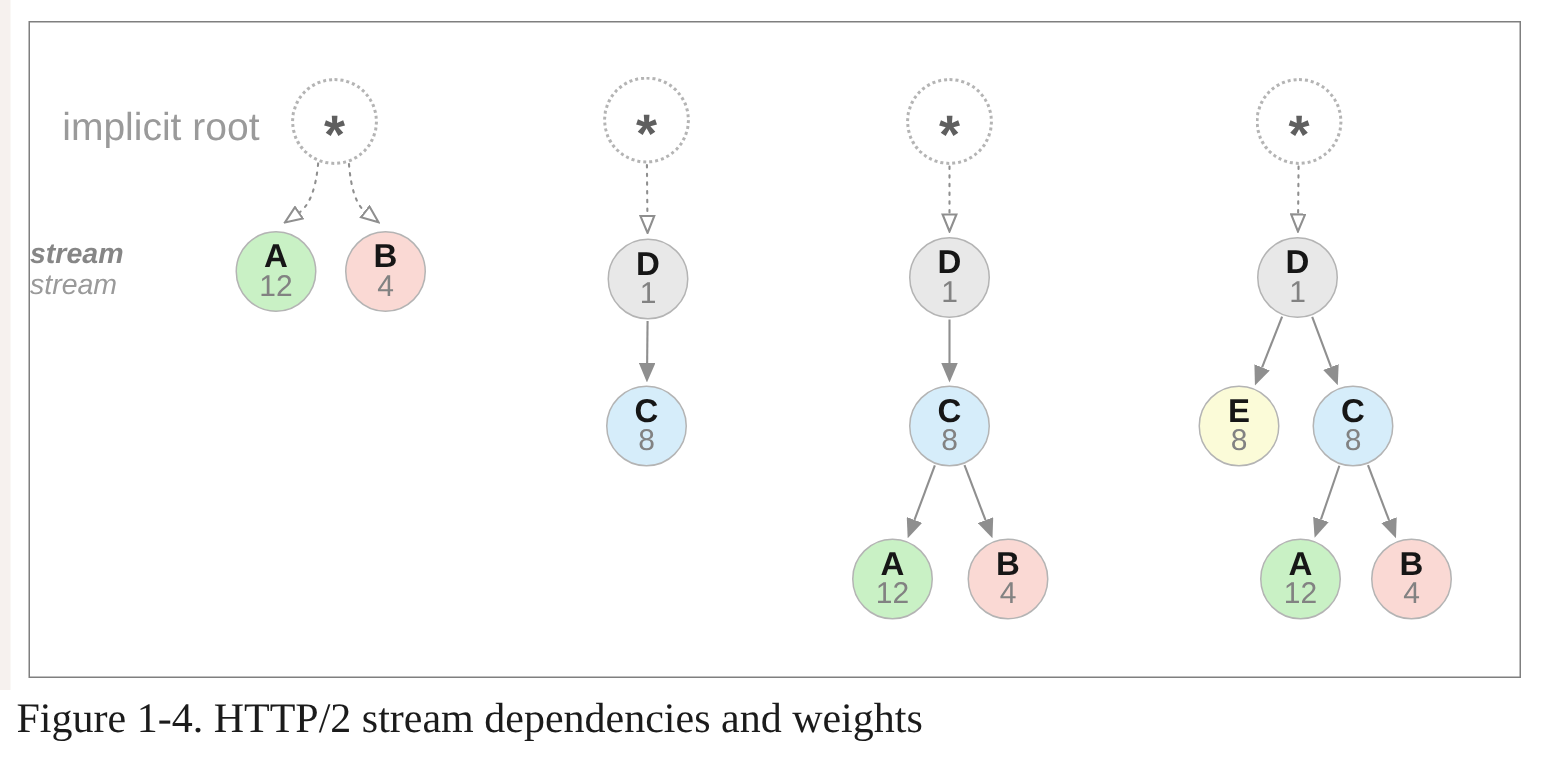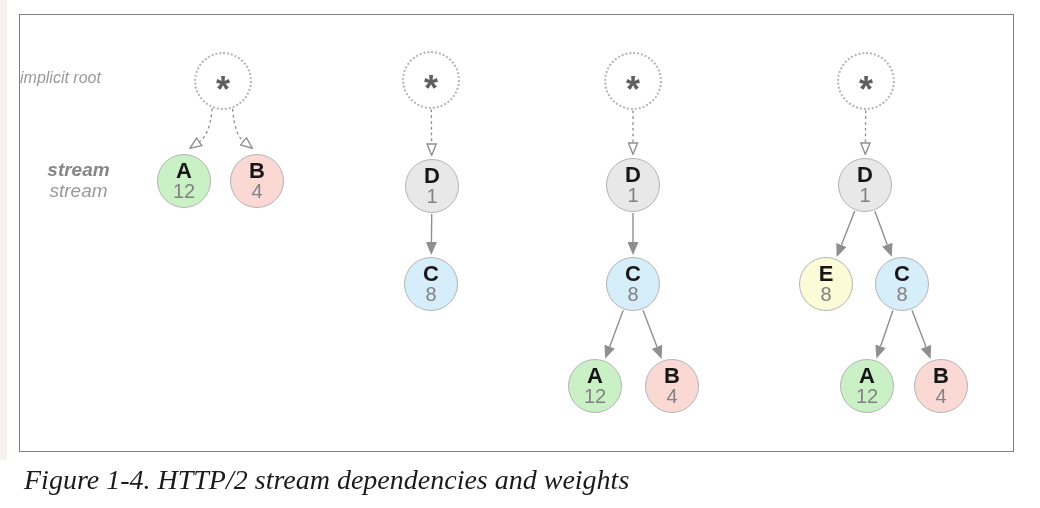--- a/index.html
+++ b/index.html
@@ -33,32 +33,32 @@
     display:flex;flex-direction:column;align-items:center;justify-content:center;
   }
   .node-letter{
     font-size:22px;line-height:0.95;font-weight:bold;color:var(--letter-text);
   }
   .node-weight{
     font-size:20px;line-height:1.0;color:var(--weight-text);margin-top:0;
   }
 
   .label-implicit-root{
-    position:absolute;left:0;top:54px;width:153px;
-    font-style:italic;font-size:16px;color:var(--annotation-text);
+    position:absolute;left:0;top:54px;width:153px;text-align:right;
+    font-size:26px;color:var(--annotation-text);
   }
   .label-stream-weight{
-    position:absolute;left:0;top:144px;width:117px;text-align:center;
+    position:absolute;left:0;top:144px;width:117px;text-align:left;
     font-style:italic;font-size:19px;line-height:21px;color:var(--annotation-text);
   }
   .label-stream-weight .stream{font-weight:bold;color:#868686;}
 
   .caption{
-    position:absolute;left:24px;top:464px;
-    font-family:"Liberation Serif", serif;font-style:italic;
+    position:absolute;left:11px;top:464px;
+    font-family:"Liberation Serif", serif;
     font-size:28px;color:var(--caption-text);white-space:nowrap;
   }
 </style>
 </head>
 <body>
 
 <div class="page">
   <div class="page-edge"></div>
 
   <div class="figure-frame">

